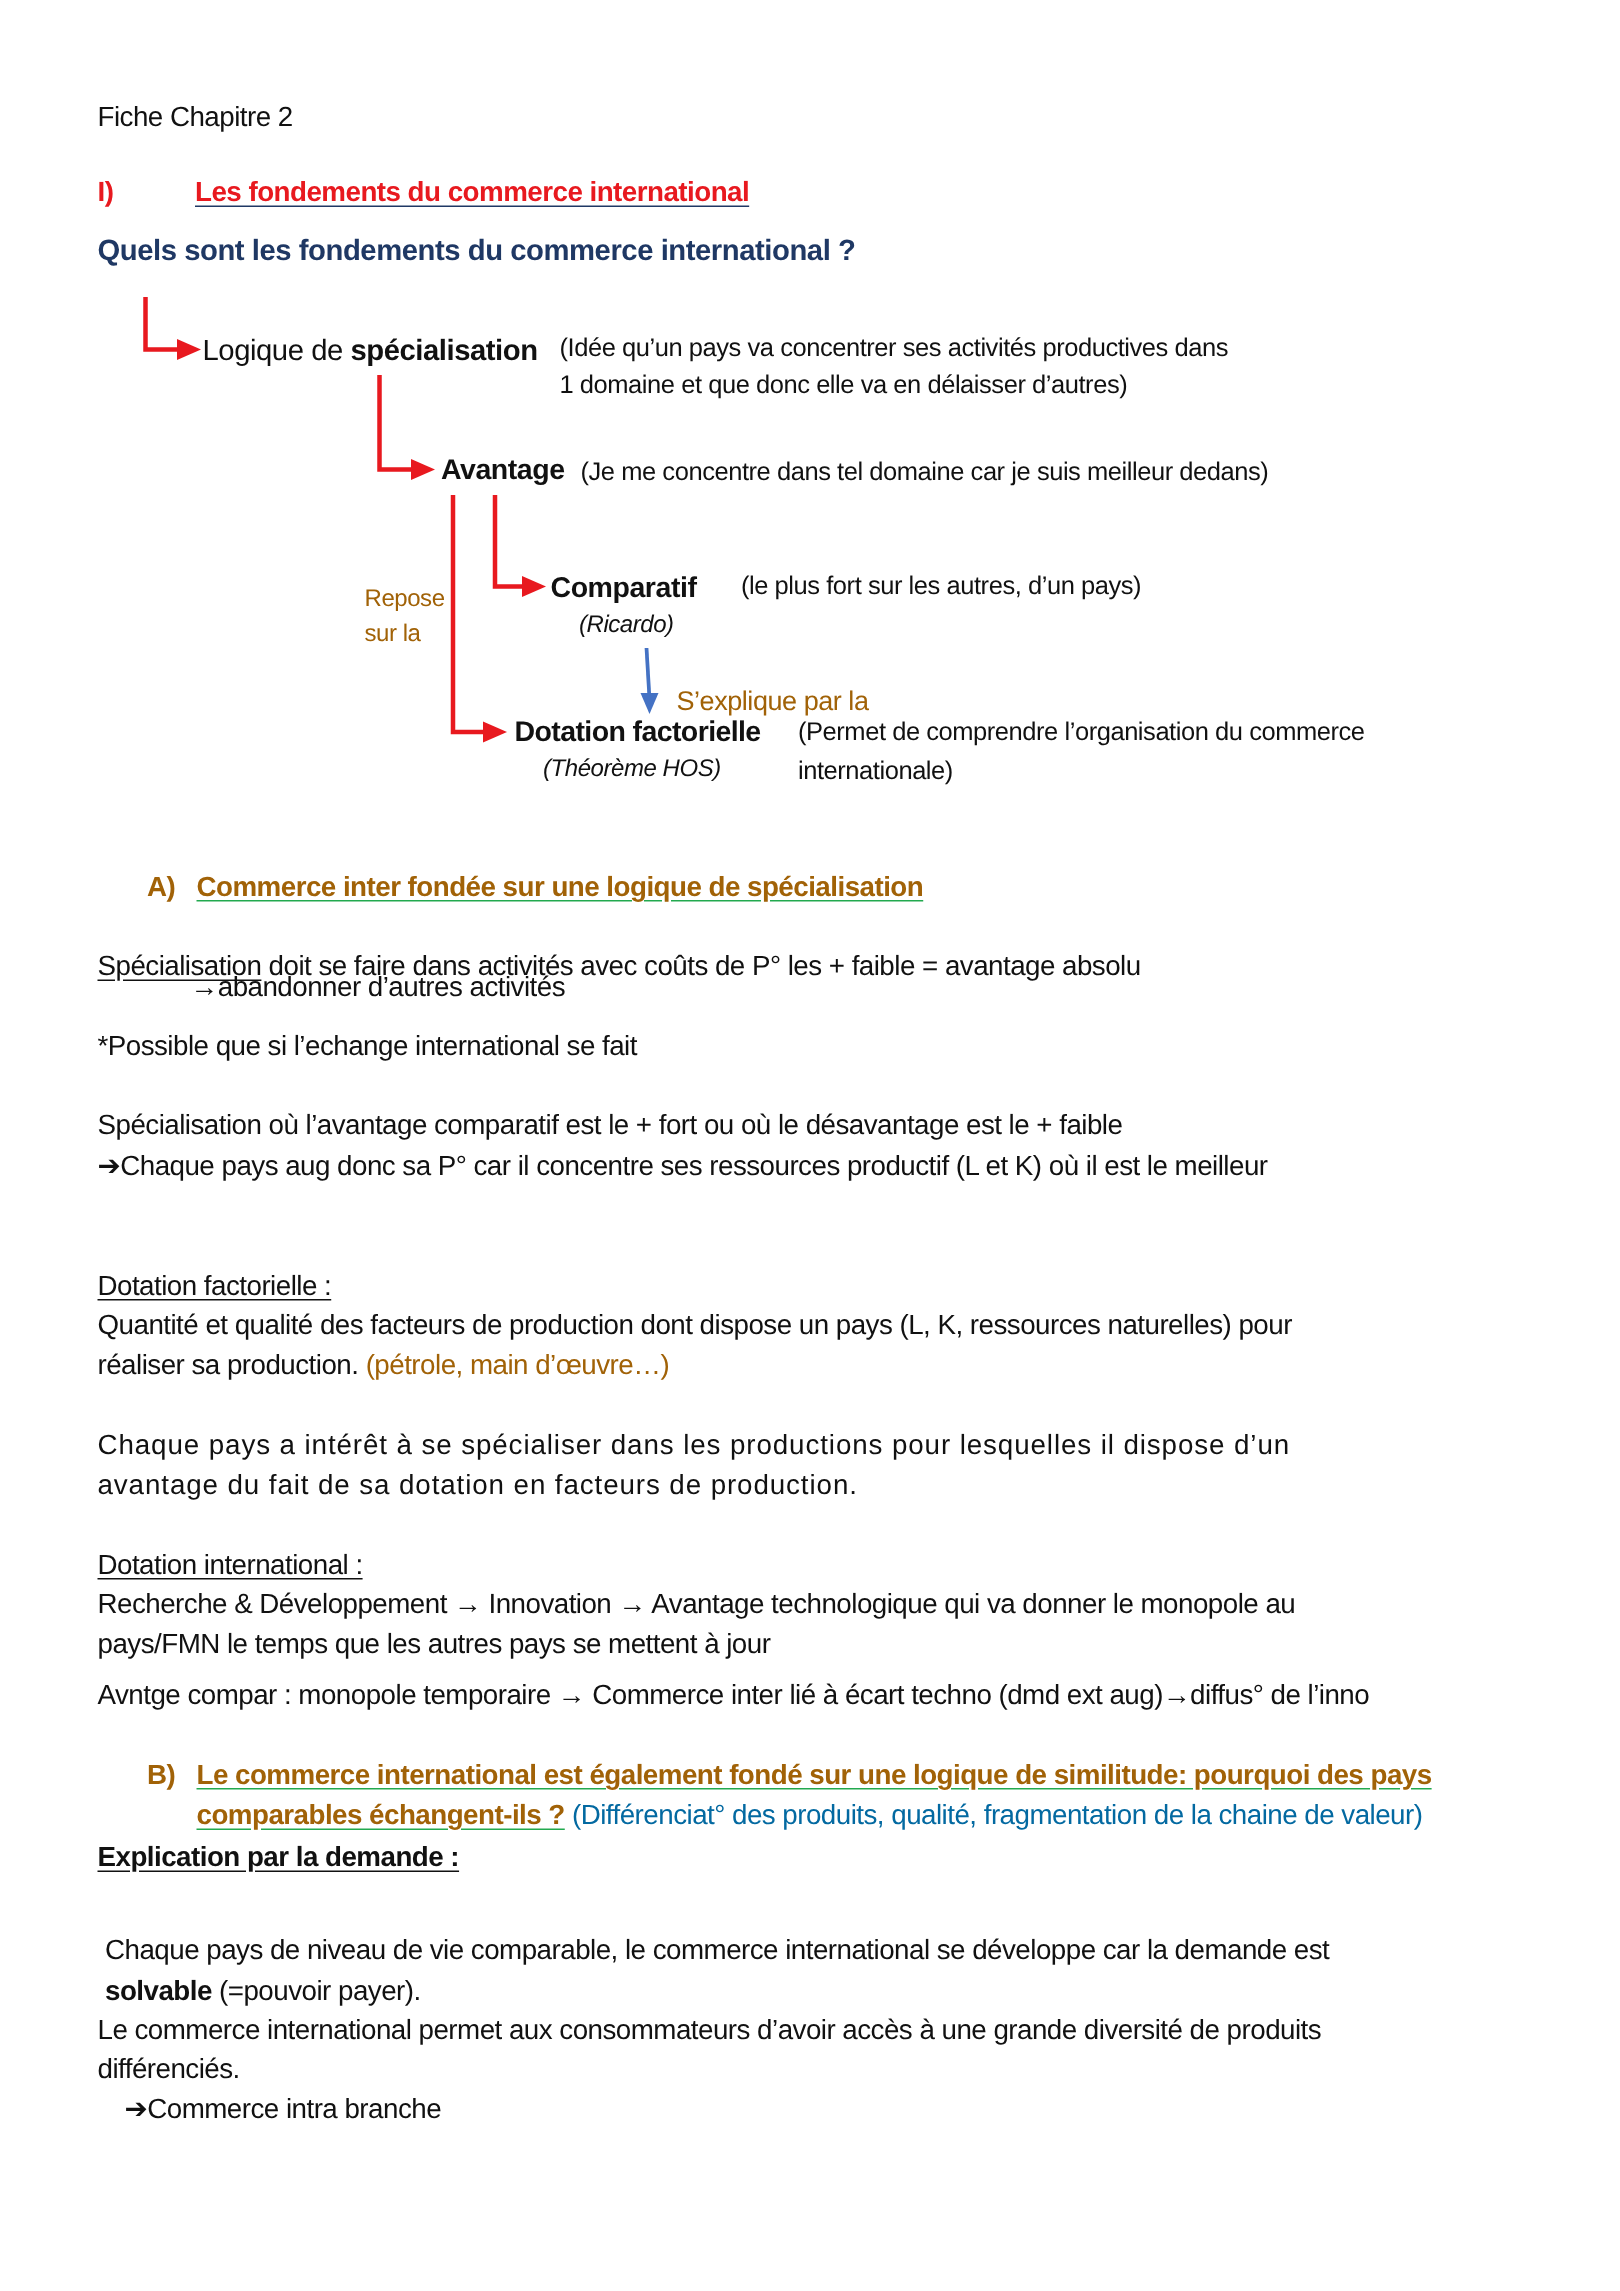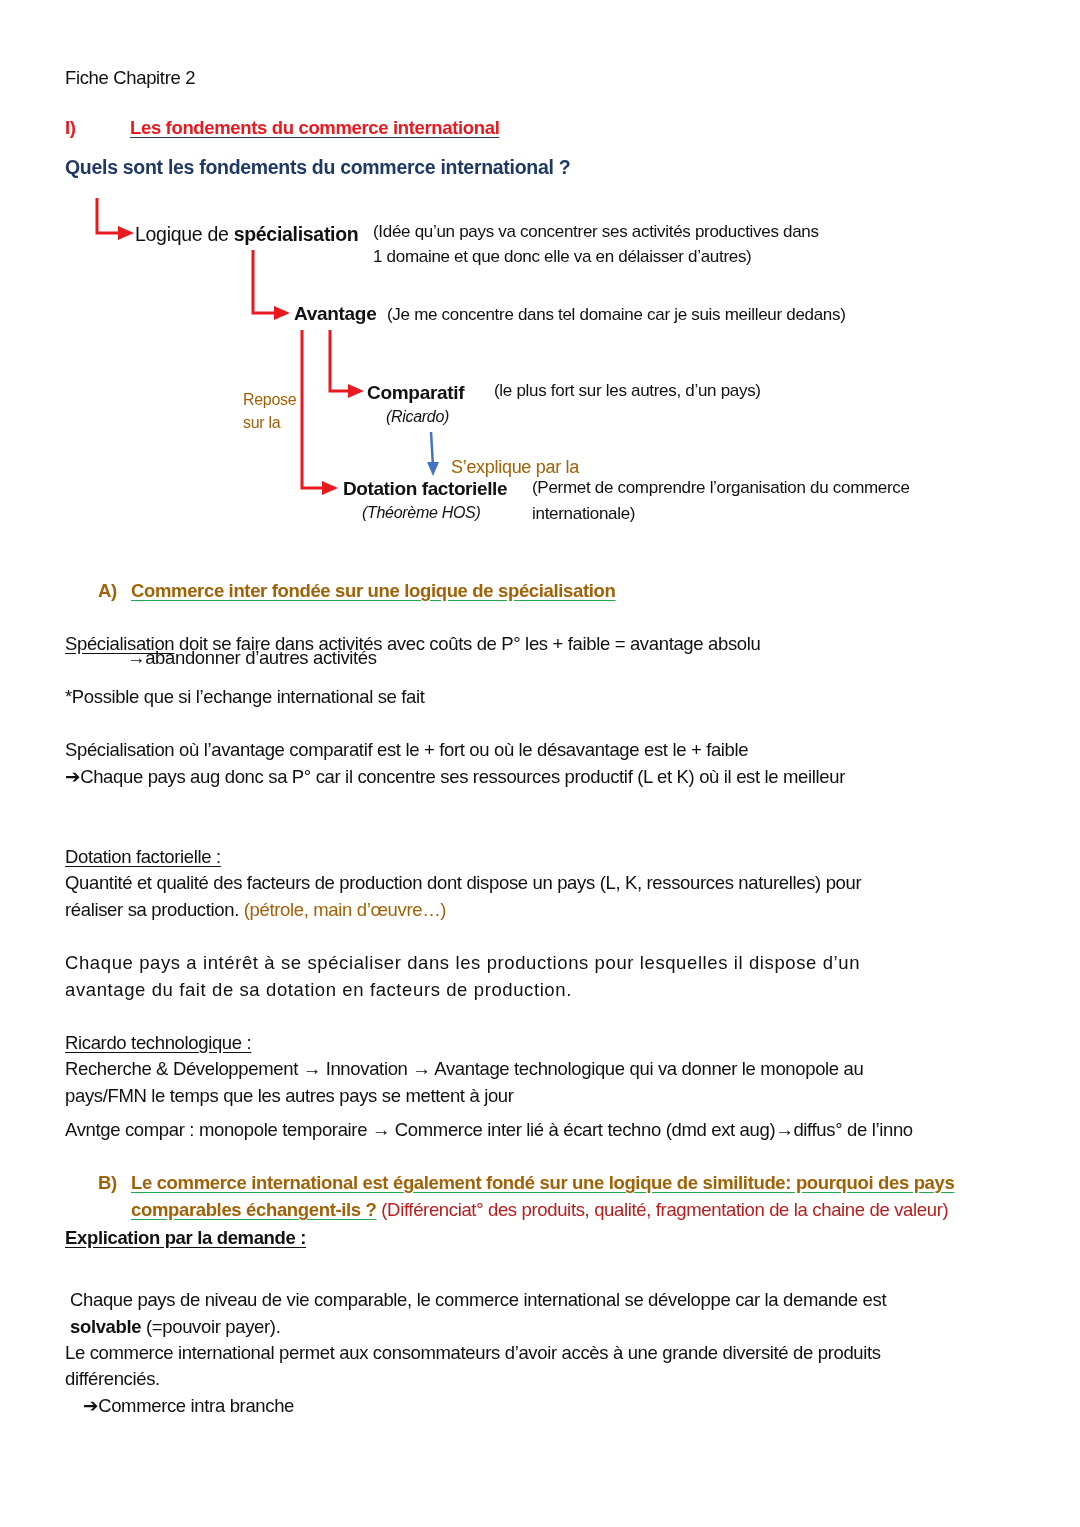--- a/index.html
+++ b/index.html
@@ -6,21 +6,21 @@
   body {
     width: 1080px; height: 1527px; position: relative; overflow: hidden;
     font-family: "Liberation Sans", sans-serif; color: #111111;
   }
   .abs { position: absolute; white-space: nowrap; }
   .t { font-size: 18.5px; letter-spacing: -0.35px; }
   .t-wide { font-size: 18.5px; letter-spacing: 0.6px; }
   .small { font-size: 17px; letter-spacing: -0.3px; }
   .green { color: #a16207; }
   .red { color: #e8191f; }
-  .darkred { color: #b91c1c; }
+  .darkred { color: #0369a1; }
   .navy { color: #1f3864; }
   .bold { font-weight: bold; }
   .ital { font-style: italic; }
   .ul { text-decoration: underline; text-underline-offset: 3px; }
   .ul-navy { text-decoration: underline; text-decoration-color: #1f3864; text-underline-offset: 3px; }
   .ul-green { text-decoration: underline; text-decoration-color: #22a94f; text-underline-offset: 3px; }
   svg.conn { position: absolute; left: 0; top: 0; overflow: visible; }
 </style>
 </head>
 <body>
@@ -90,21 +90,21 @@
 
 <div class="abs t ul" style="left:65px; top:846px;">Dotation factorielle :</div>
 <div class="abs t" style="left:65px; top:872px;">Quantité et qualité des facteurs de production dont dispose un pays (L, K, ressources naturelles) pour</div>
 <div class="abs t" style="left:65px; top:899px;">
   <span>réaliser sa production. </span><span class="green">(pétrole, main d’œuvre…)</span>
 </div>
 
 <div class="abs t-wide" style="left:65px; top:952px;">Chaque pays a intérêt à se spécialiser dans les productions pour lesquelles il dispose d’un</div>
 <div class="abs t-wide" style="left:65px; top:979px;">avantage du fait de sa dotation en facteurs de production.</div>
 
-<div class="abs t ul" style="left:65px; top:1032px;">Ricardo technologique :</div>
+<div class="abs t ul" style="left:65px; top:1032px;">Dotation international :</div>
 <div class="abs t" style="left:65px; top:1058px;">Recherche &amp; Développement → Innovation → Avantage technologique qui va donner le monopole au</div>
 <div class="abs t" style="left:65px; top:1085px;">pays/FMN le temps que les autres pays se mettent à jour</div>
 <div class="abs t" style="left:65px; top:1119px;">Avntge compar : monopole temporaire → Commerce inter lié à écart techno (dmd ext aug)→diffus° de l’inno</div>
 
 <div class="abs t bold green" style="left:98px; top:1172px;">B)</div>
 <div class="abs t bold green ul-green" style="left:131px; top:1172px;">Le commerce international est également fondé sur une logique de similitude:  pourquoi des pays</div>
 <div class="abs t" style="left:131px; top:1199px;">
   <span class="bold green ul-green">comparables échangent-ils ?</span><span class="darkred"> (Différenciat° des produits, qualité, fragmentation de la chaine de valeur)</span>
 </div>
 

